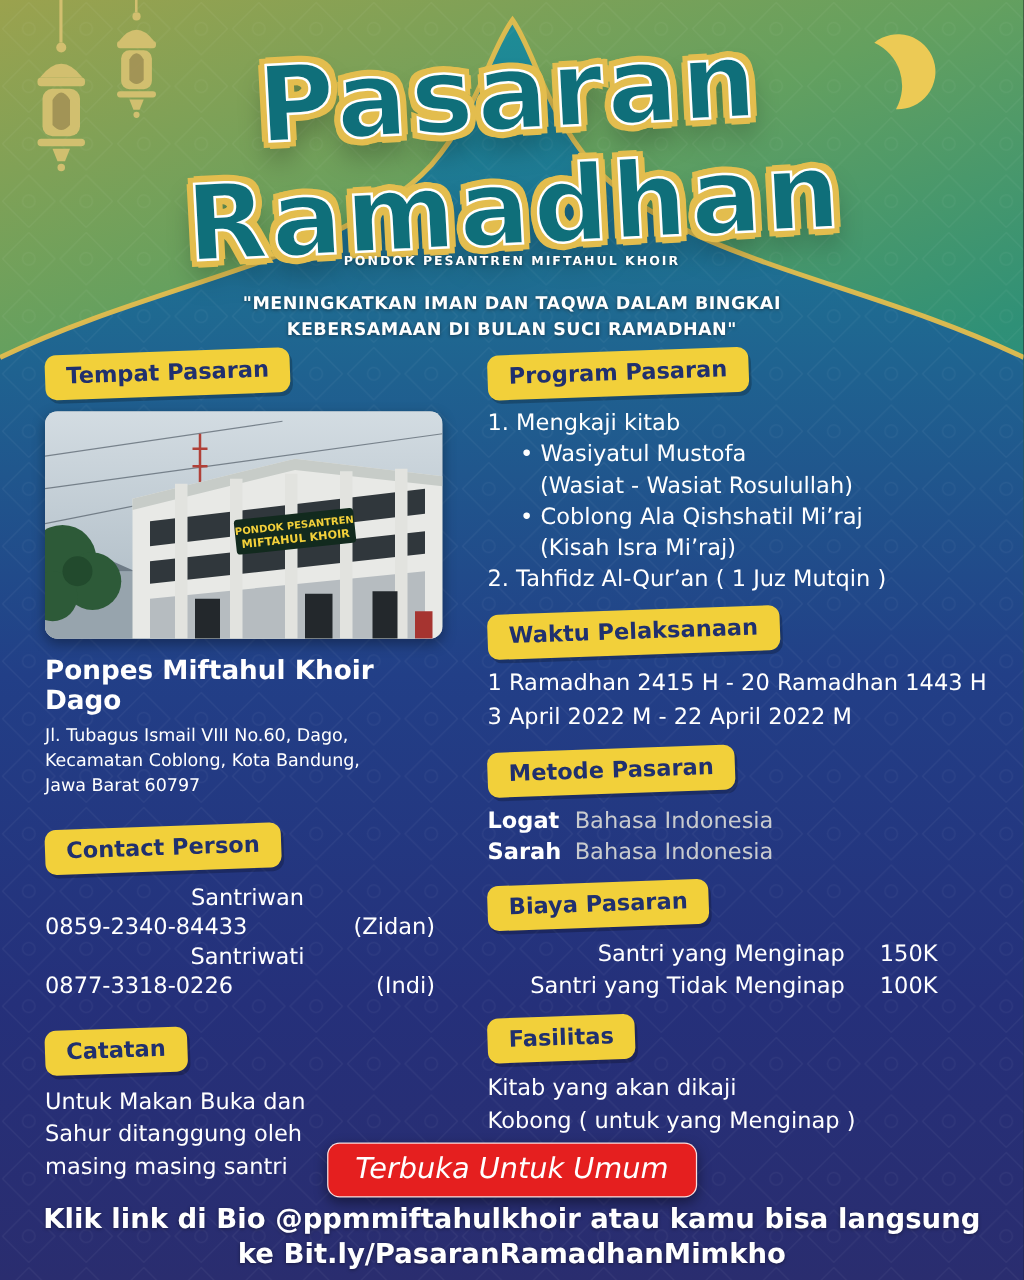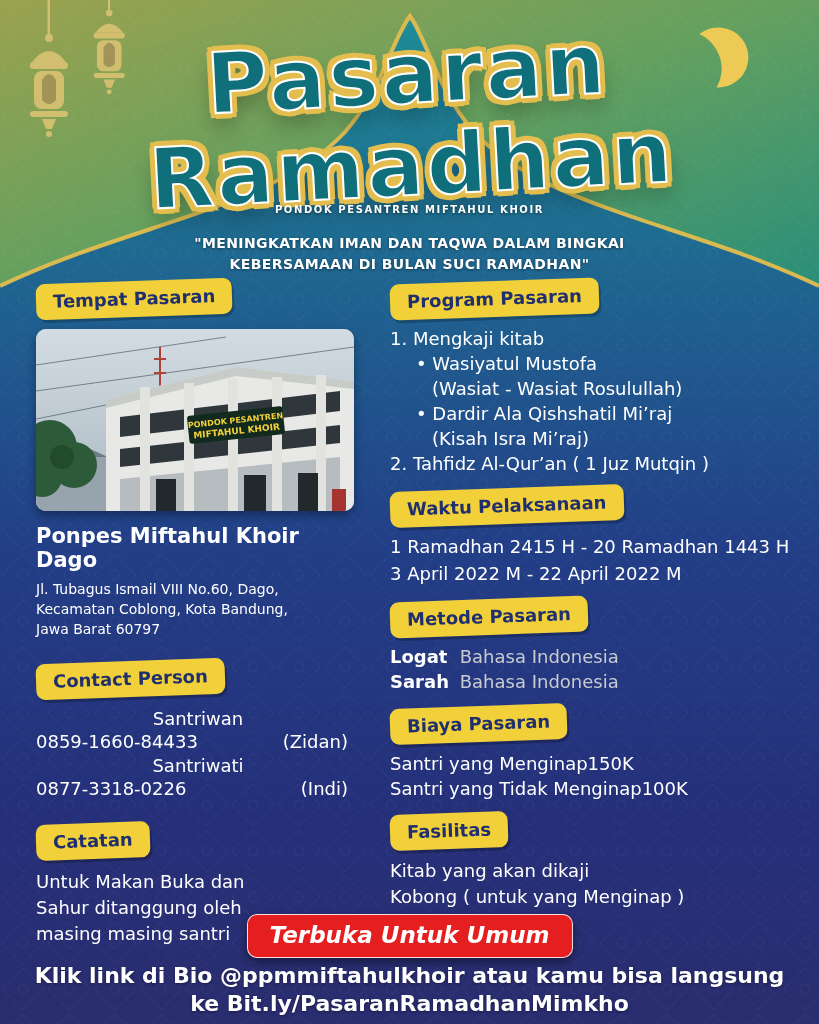--- a/index.html
+++ b/index.html
@@ -63,28 +63,28 @@
 
   .catatan{ margin-top:10px; font-size:18px; line-height:26px; }
 
   .prog{ font-size:18px; line-height:25px; }
   .ind0{ padding-left:0; } .ind1{ padding-left:26px; } .ind2{ padding-left:42px; }
   .block{ margin-top:9px; }
   .waktu{ font-size:18px; line-height:27px; }
   .mrow{ font-size:18px; line-height:25px; }
   .mlabel{ display:inline-block; width:64px; font-weight:bold; }
   .mvalue{ color:var(--muted); }
-  .brow{ display:flex; justify-content:flex-start; width:360px; font-size:18px; line-height:25px; }
+  .brow{ display:flex; justify-content:flex-end; width:360px; font-size:18px; line-height:25px;gap:28px; }
   .fitem{ font-size:18px; line-height:26px; }
   .gap{ margin-top:12px; }
 
   
   .open-badge{
     position:absolute; left:50%; top:914px; transform:translateX(-50%); z-index:4;
-    background:var(--red); color:#fff; font-weight:bold; font-style:italic;
+    background:var(--red); color:#fff; font-weight:normal; font-style:italic;
     font-size:23px; padding:7px 22px 9px; border-radius:10px;
     border:1px solid rgba(255,255,255,.85); box-shadow:0 4px 10px rgba(0,0,0,.45);
   }
   .cta{
     position:absolute; left:0; top:962px; width:100%; text-align:center; z-index:4;
     color:#fff; font-weight:bold; font-size:22px; line-height:28px;
     text-shadow:0 1px 3px rgba(0,0,0,.4);
   }
 </style>
 </head>
@@ -226,21 +226,21 @@
     <div class="address">
       <div>Jl. Tubagus Ismail VIII No.60, Dago,</div>
       <div>Kecamatan Coblong, Kota Bandung,</div>
       <div>Jawa Barat 60797</div>
     </div>
 
     <div class="mt-badge"><span class="badge">Contact Person</span></div>
     <div class="contacts">
       <div class="contact-role">Santriwan</div>
       <div class="contact-row">
-        <span>0859-1660-84433</span>
+        <span>0859-2340-84433</span>
         <span>(Zidan)</span>
       </div>
       <div class="contact-role">Santriwati</div>
       <div class="contact-row">
         <span>0877-3318-0226</span>
         <span>(Indi)</span>
       </div>
     </div>
 
     <div class="mt-badge"><span class="badge">Catatan</span></div>
@@ -251,21 +251,21 @@
     </div>
   </div>
 
   <div class="col col-right">
 
     <span class="badge">Program Pasaran</span>
     <div class="block">
       <div class="prog ind0">1. Mengkaji kitab</div>
       <div class="prog ind1">• Wasiyatul Mustofa</div>
       <div class="prog ind2">(Wasiat - Wasiat Rosulullah)</div>
-      <div class="prog ind1">• Dardir Ala Qishshatil Mi’raj</div>
+      <div class="prog ind1">• Coblong Ala Qishshatil Mi’raj</div>
       <div class="prog ind2">(Kisah Isra Mi’raj)</div>
       <div class="prog ind0">2. Tahfidz Al-Qur’an ( 1 Juz Mutqin )</div>
     </div>
 
     <div class="gap"><span class="badge">Waktu Pelaksanaan</span></div>
     <div class="block">
       <div class="waktu">1 Ramadhan 2415 H - 20 Ramadhan 1443 H</div>
       <div class="waktu">3 April 2022 M - 22 April 2022 M</div>
     </div>
 

